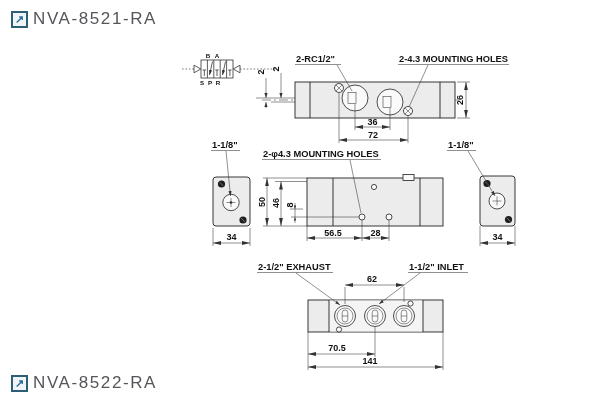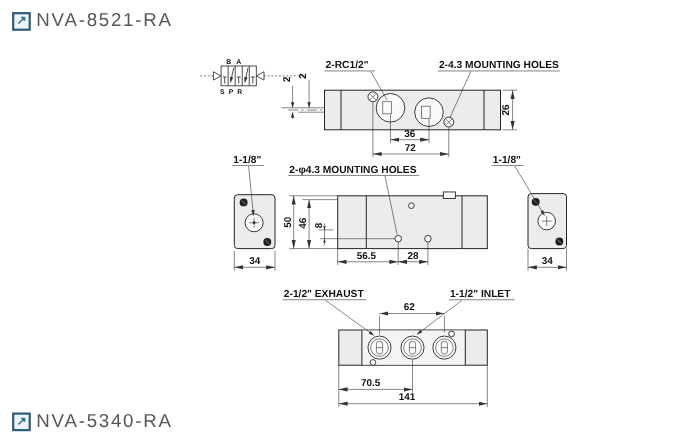--- a/index.html
+++ b/index.html
@@ -274,16 +274,16 @@
       </g>
     </g>
   </svg>
 
   <div class="product-row top">
     <span class="link-icon">↗</span>
     <span class="product-label">NVA-8521-RA</span>
   </div>
   <div class="product-row bottom">
     <span class="link-icon">↗</span>
-    <span class="product-label">NVA-5340-RA</span>
+    <span class="product-label">NVA-8522-RA</span>
   </div>
 
 </div>
 
 </body></html>

